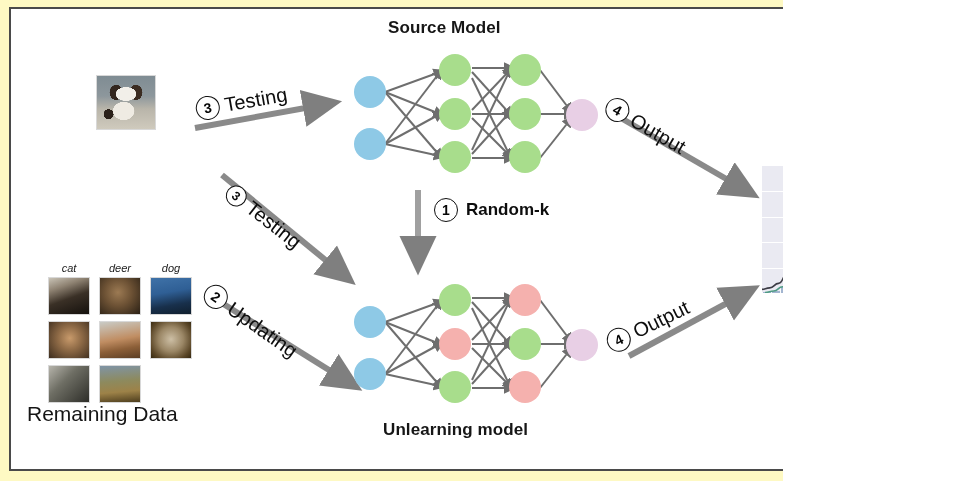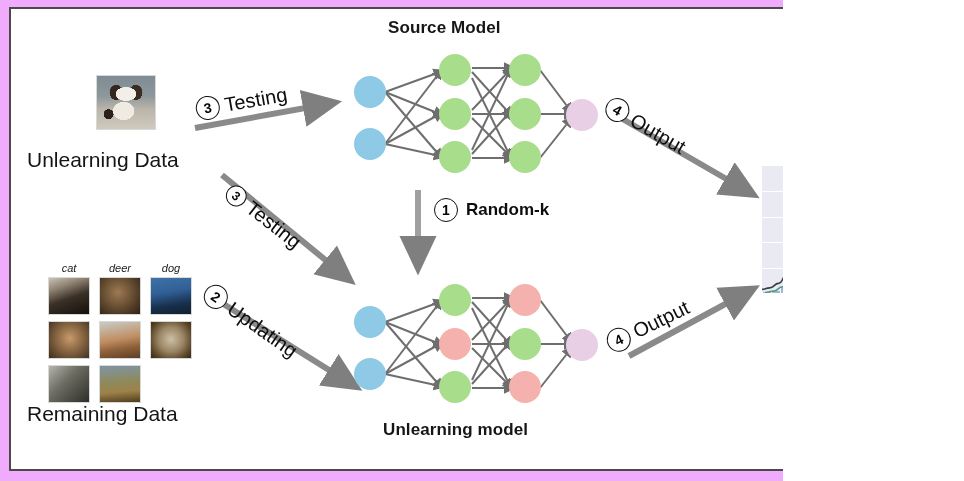--- a/index.html
+++ b/index.html
@@ -1,20 +1,20 @@
 <!DOCTYPE html>
 <html><head>
 <meta charset="utf-8">
 <style>
   html,body{margin:0;padding:0;background:#ffffff;}
   body{font-family:"Liberation Sans", sans-serif;}
   #canvas{
     position:relative;
     width:783px;height:481px;
-    background:#f0abfc;
+    background:#fef9c3;
     overflow:hidden;
   }
   #frame{
     position:absolute;left:9px;top:7px;
     width:944px;height:464px;
     border:2px solid #4a4a4a;
     box-sizing:border-box;
     background:#ffffff;
   }
   .abs{position:absolute;}
@@ -202,21 +202,20 @@
       </g>
     </g>
   </svg>
 
   <div class="abs ttl" style="left:388px;top:18px;">Source Model</div>
 
   <div class="abs ttl" style="left:383px;top:420px;text-align:center;">Unlearning model</div>
 
   <div class="abs thumb dog-main" style="left:96px;top:75px;width:60px;height:55px;"></div>
 
-  <div class="abs plain" style="left:27px;top:148px;">Unlearning Data</div>
 
   <div class="abs" style="left:48px;top:262px;width:144px;height:130px;">
     <div style="display:flex;gap:9px;font-style:italic;">
       <div class="gridlabel" style="width:42px;">cat</div>
       <div class="gridlabel" style="width:42px;">deer</div>
       <div class="gridlabel" style="width:42px;">dog</div>
     </div>
     <div style="display:flex;gap:9px;margin-top:3px;">
       <div class="thumb c-cat1" style="width:42px;height:38px;"></div>
       <div class="thumb c-deer1" style="width:42px;height:38px;"></div>

